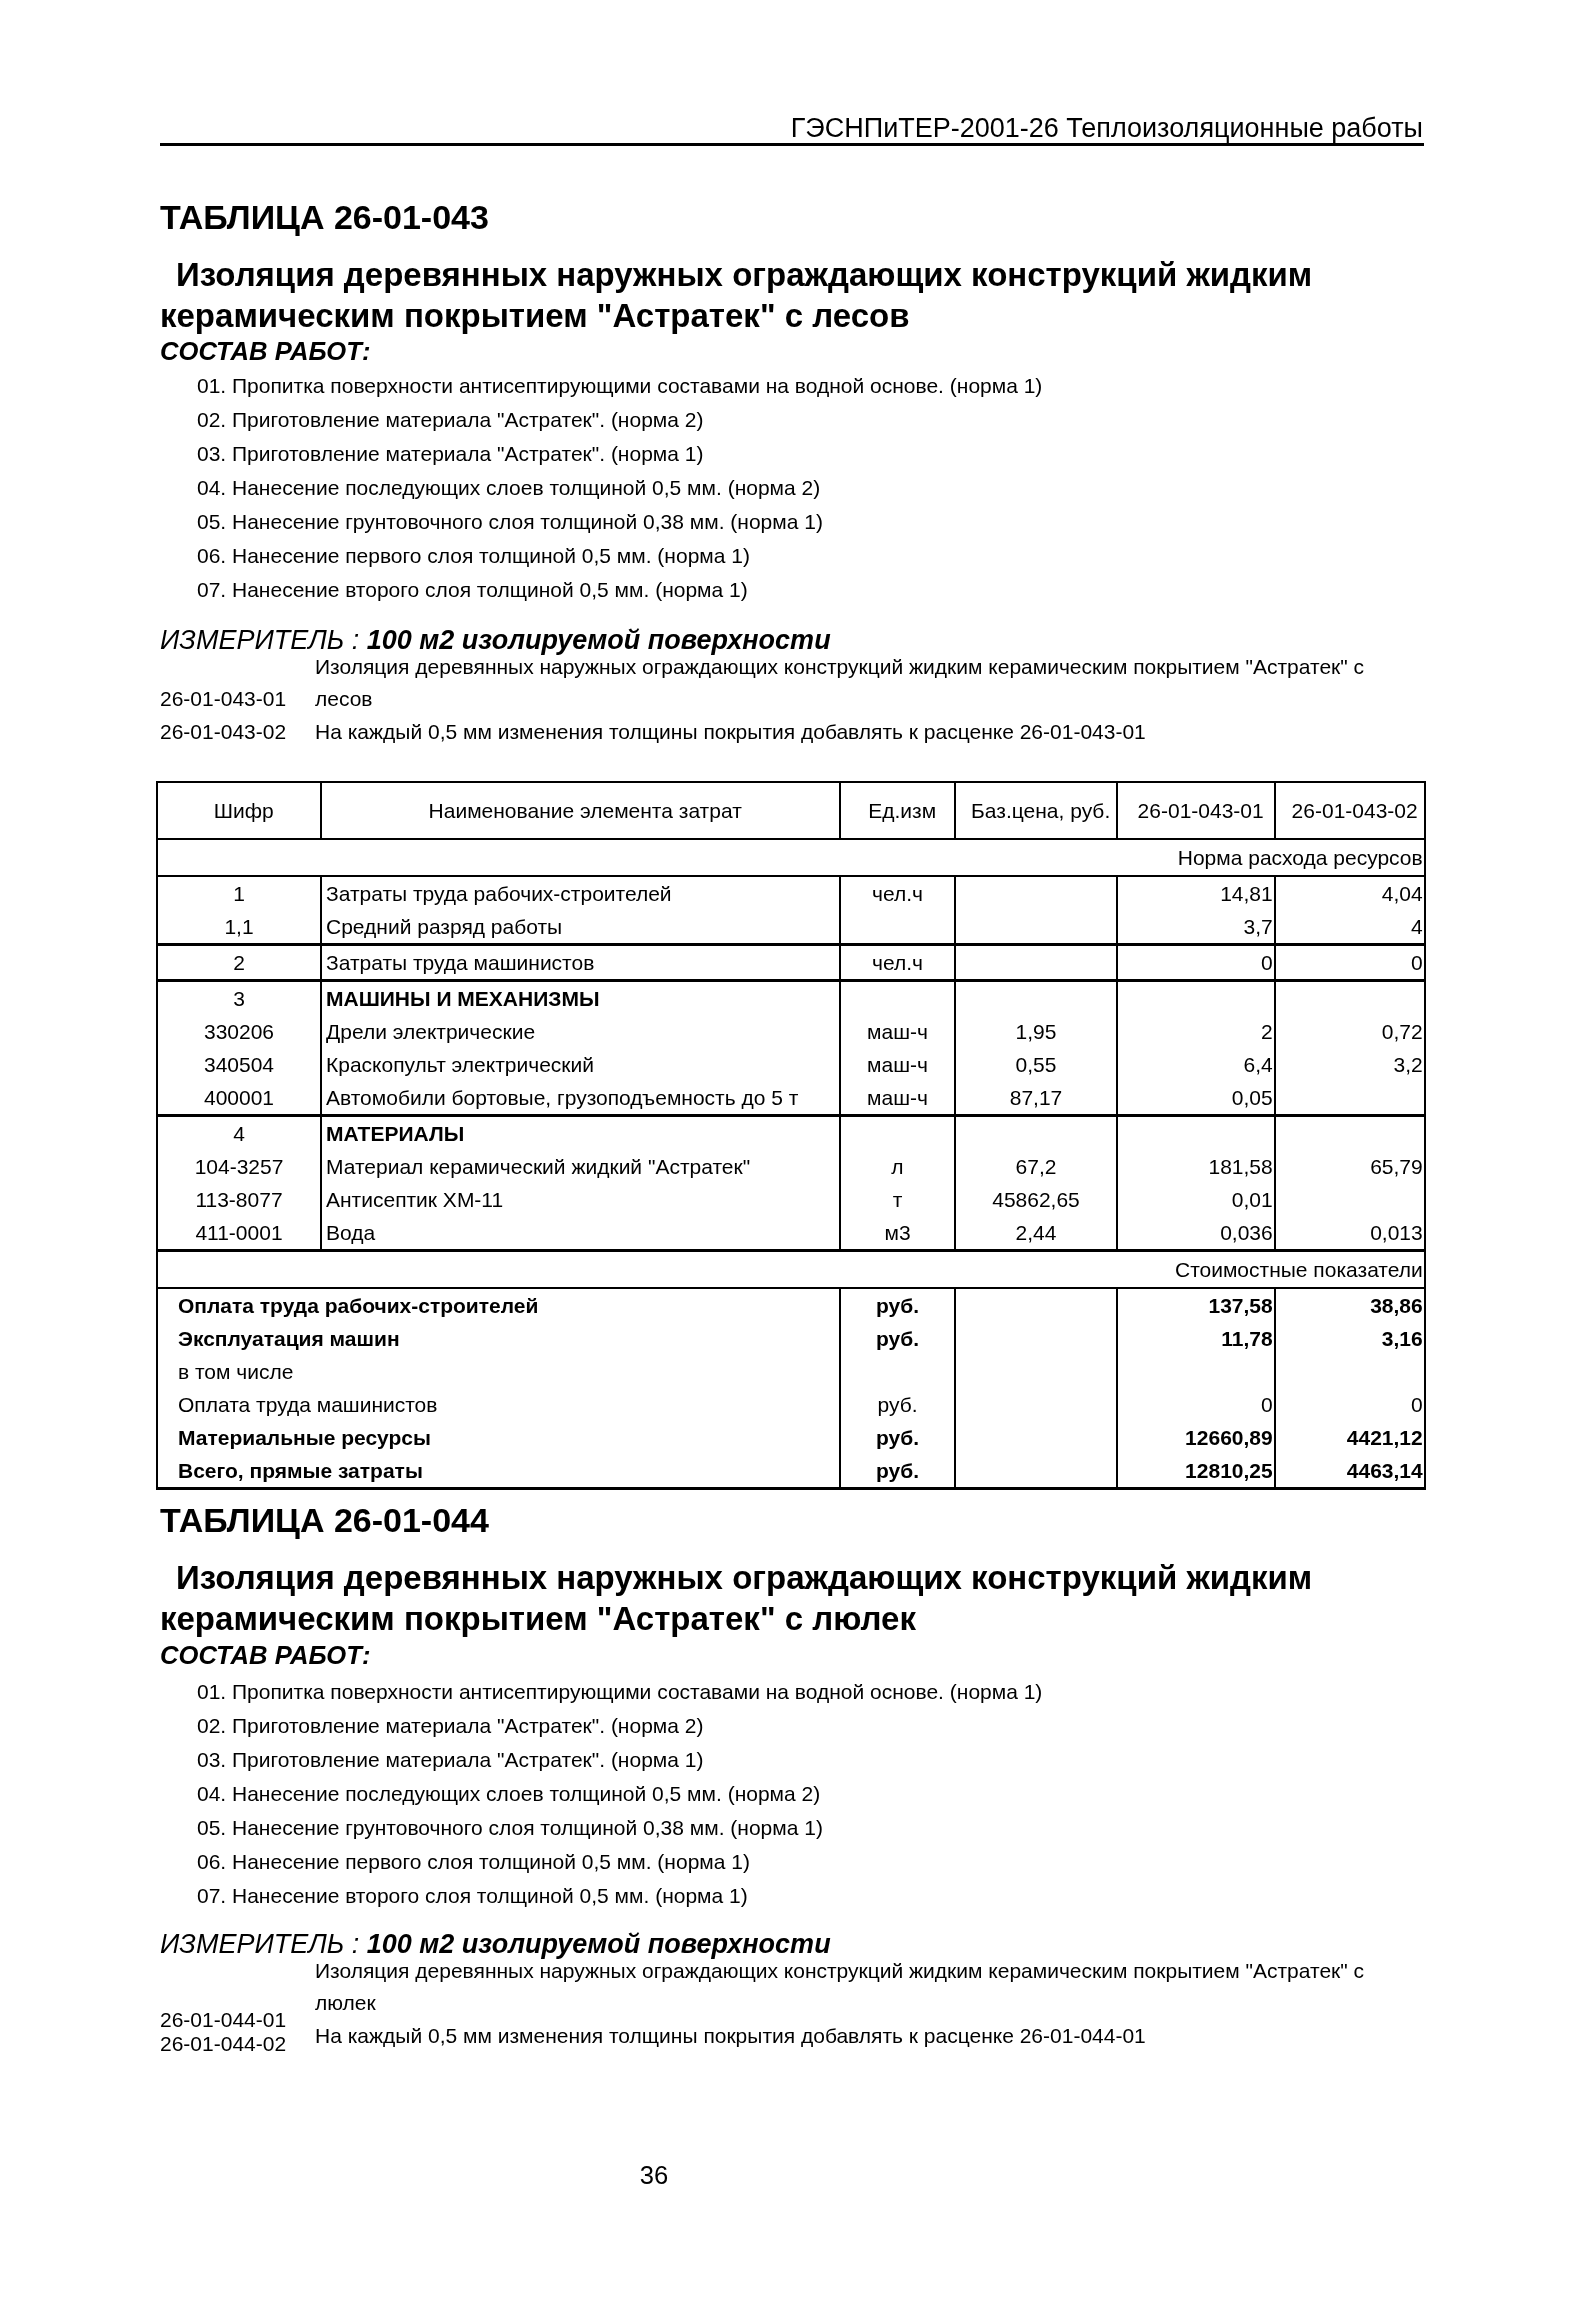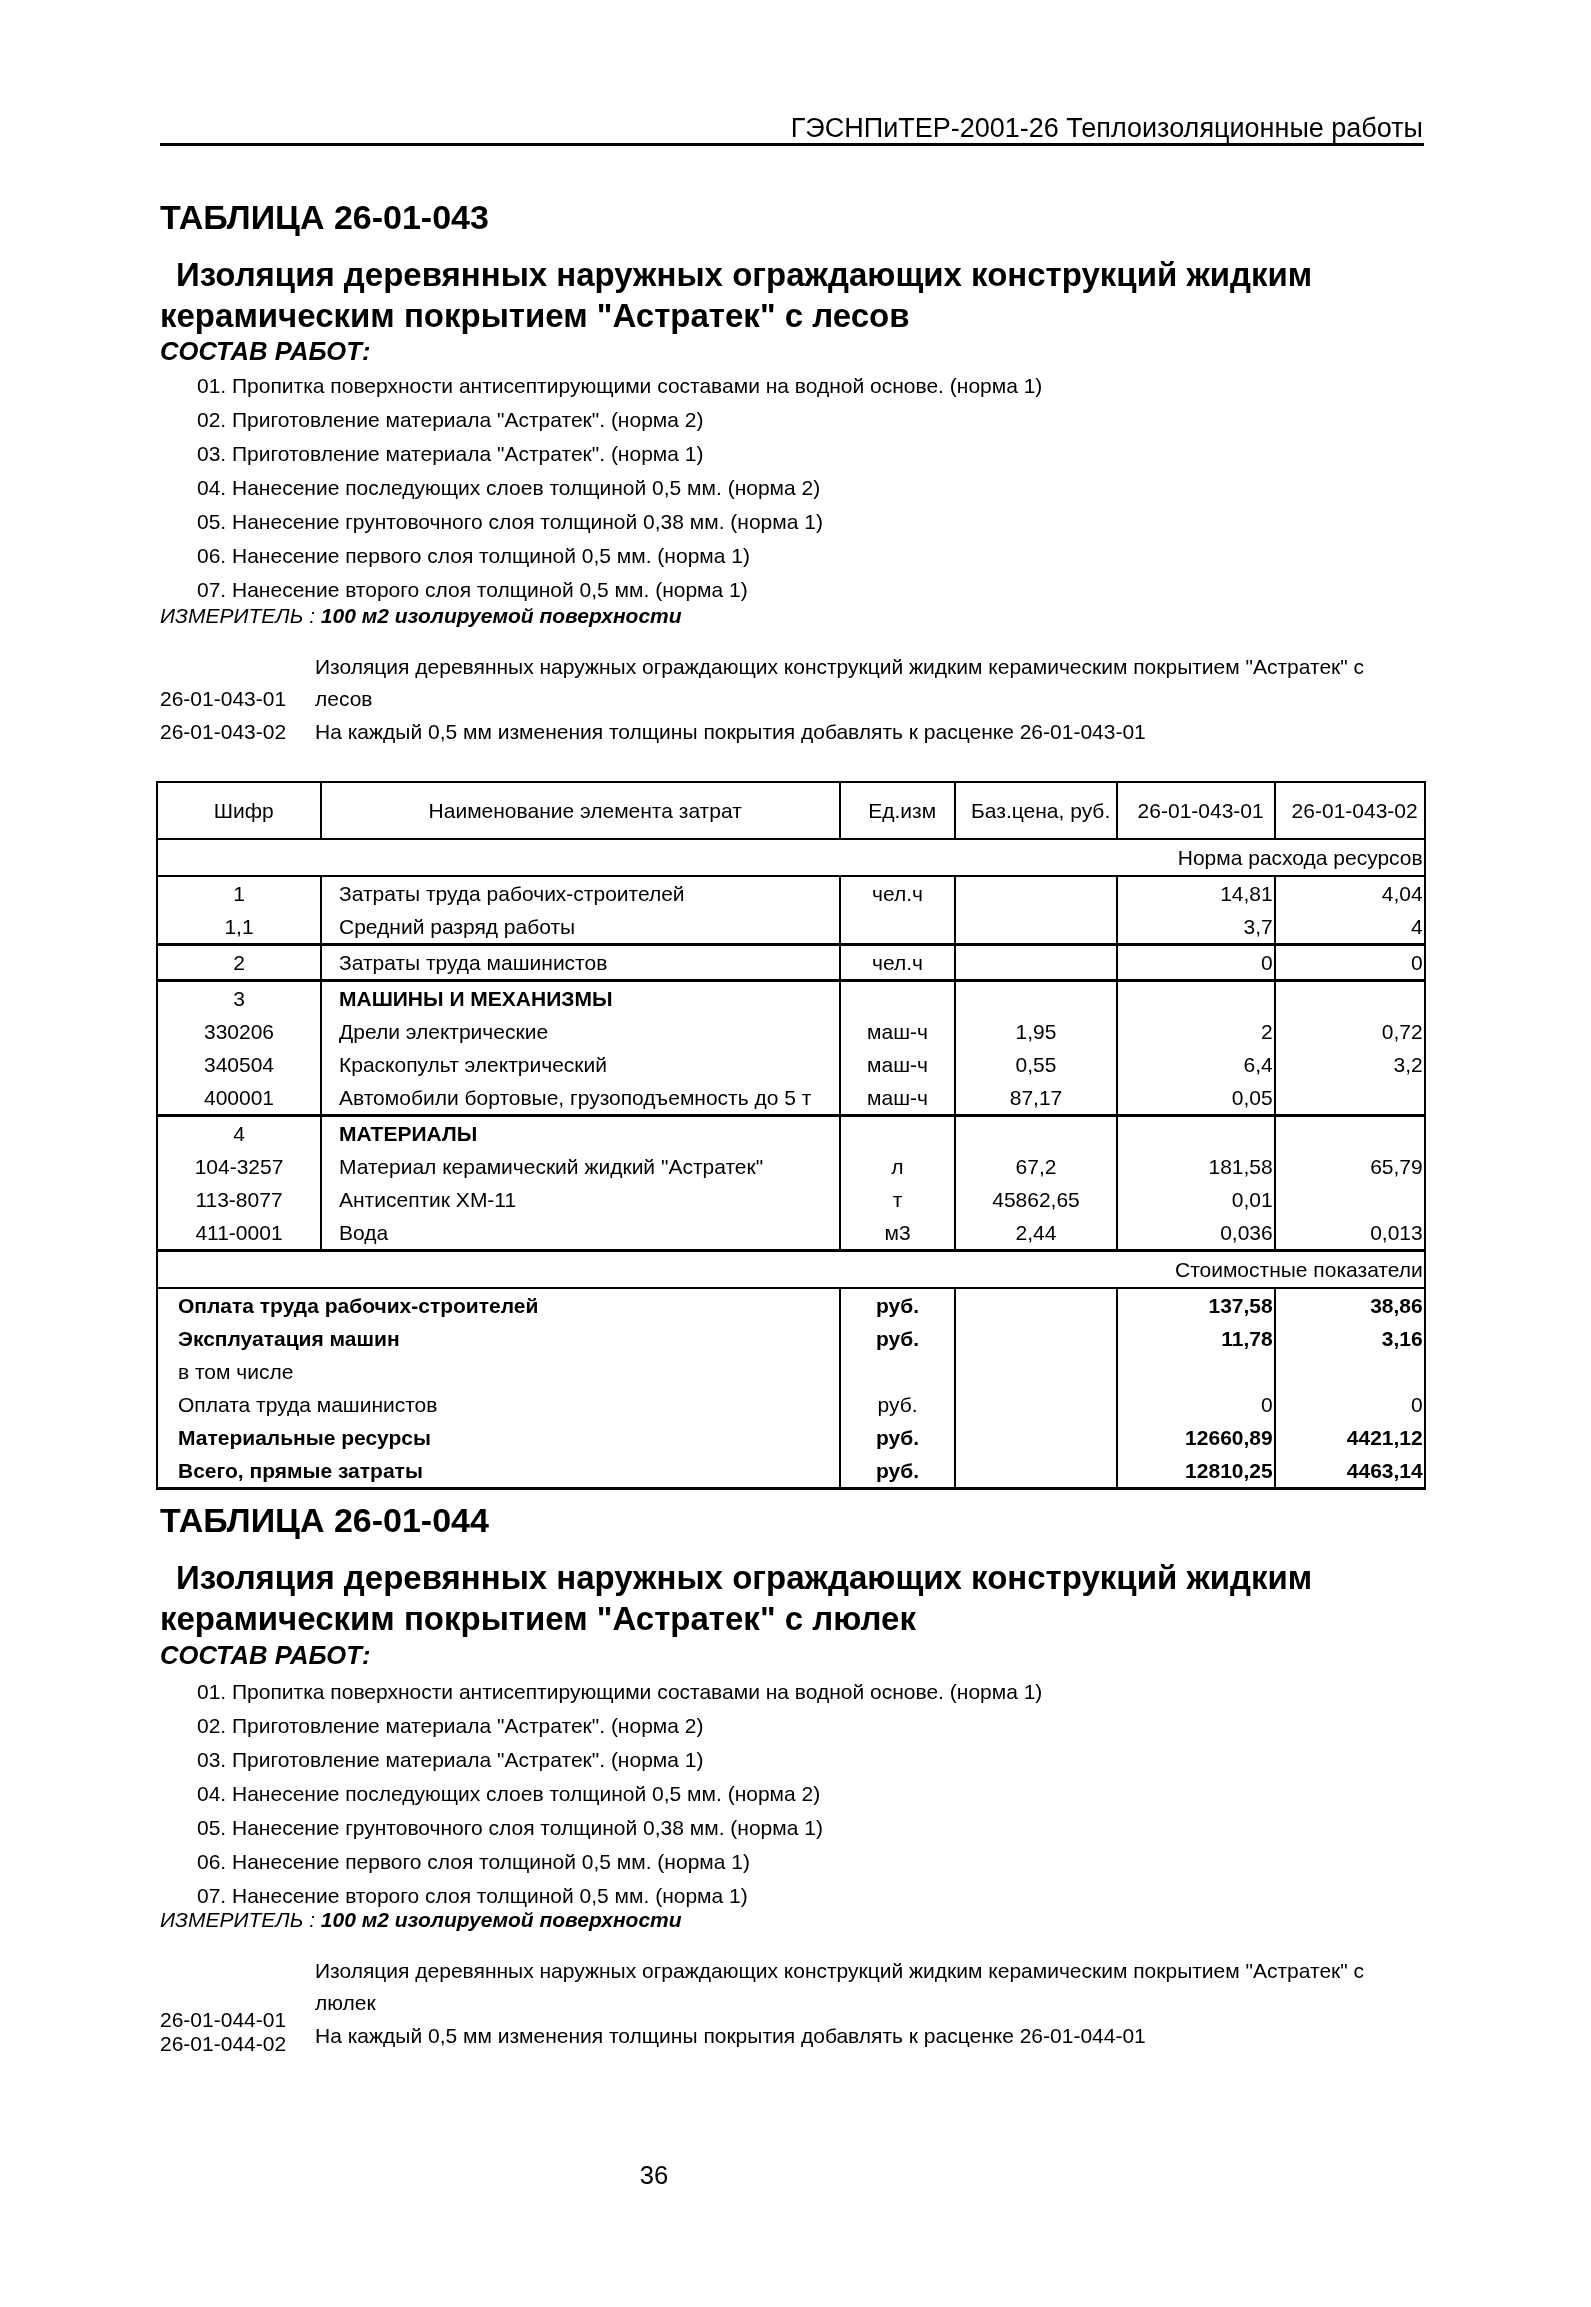--- a/index.html
+++ b/index.html
@@ -5,37 +5,37 @@
   html, body { margin:0; padding:0; background:#ffffff; }
   body { width:1591px; height:2307px; position:relative; overflow:hidden;
          font-family:"Liberation Sans", sans-serif; color:#000; }
   .abs { position:absolute; }
   .hdr-title { right:168px; top:113px; font-size:27px; }
   .hdr-rule { left:160px; top:143px; width:1264px; height:3.4px; background:#000; }
   .tbl-code { font-size:34px; font-weight:bold; }
   .sec-title { font-size:33px; font-weight:bold; line-height:43px; }
   .sostav { font-size:25.6px; font-weight:bold; font-style:italic; }
   .work-list { font-size:21px; line-height:34px; }
-  .izm { font-size:21px; font-style:italic; }
+  .izm { font-size:27px; font-style:italic;margin-top:21px; }
   .izm b { font-weight:bold; }
   .rates { font-size:21px; line-height:32px; }
   .rates .code { position:absolute; left:0; width:148px; }
   .rates .txt { position:absolute; left:155px; }
 
   table.main { position:absolute; left:156px; top:781px; width:1266px;
     border-collapse:collapse; font-size:21px; table-layout:fixed; }
   table.main td { padding:0 2.7px; height:33px; white-space:nowrap; overflow:hidden;
     border-left:2px solid #000; border-right:2px solid #000; }
   table.main tr.head td { height:55px; text-align:center; border:2px solid #000;padding-left:12px; }
   table.main tr.band td { height:35px; text-align:right; border:2px solid #000; padding-right:1.3px; }
   table.main tr.grp-top td { border-top:3.4px solid #000; }
   table.main tr.last td { border-bottom:3.4px solid #000;margin-left:44px; }
   table.main td.c { text-align:center; }
   table.main td.r { text-align:right; padding-right:1.3px; }
-  table.main td.l { text-align:left; padding-left:17px; }
+  table.main td.l { text-align:left; padding-left:4px; }
   table.main .b { font-weight:bold; }
   .pagenum { left:0; width:1308px; text-align:center; top:2161px; font-size:25.6px; }
 </style>
 </head>
 <body>
 
 <div class="abs hdr-title">ГЭСНПиТЕР-2001-26 Теплоизоляционные работы</div>
 <div class="abs hdr-rule"></div>
 
 <div class="abs tbl-code" style="left:160px; top:198px;">ТАБЛИЦА 26-01-043</div>

